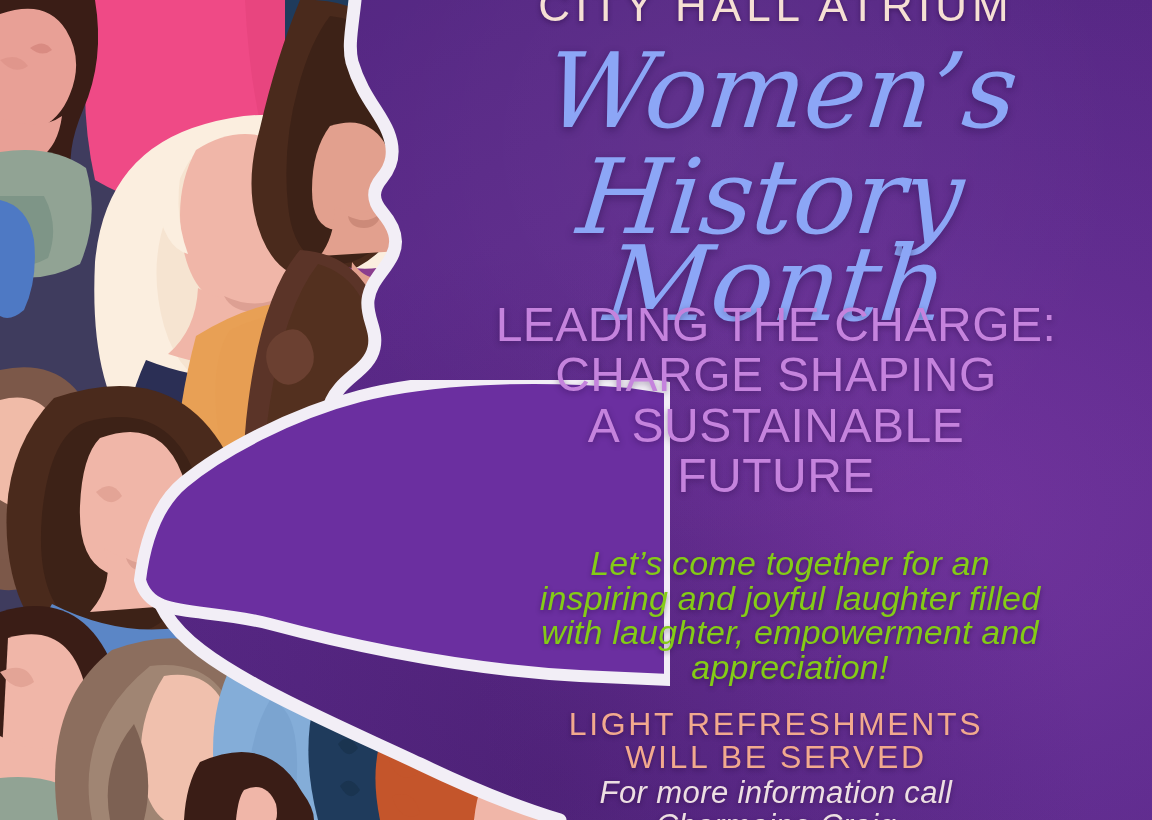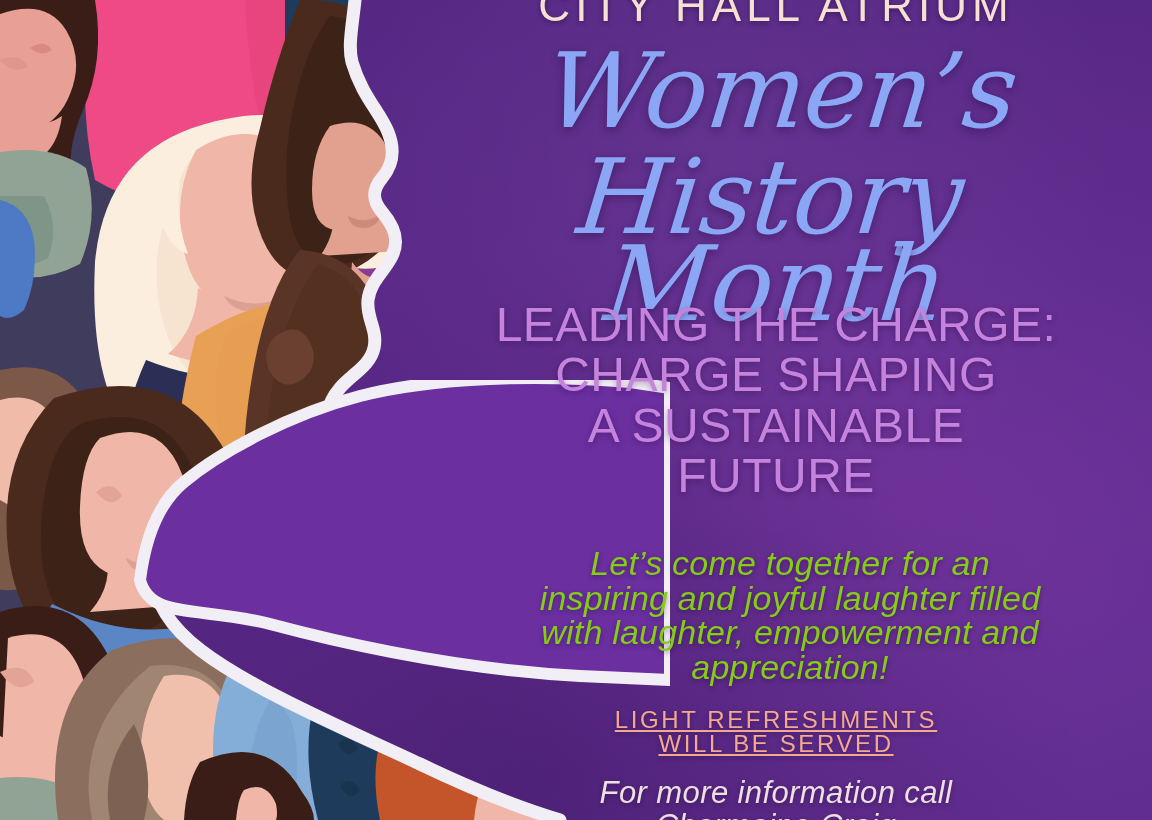--- a/index.html
+++ b/index.html
@@ -116,27 +116,26 @@
     color: #84cc16;
     letter-spacing: 0.2px;
     text-shadow: 0 2px 5px rgba(30,5,50,.40);
   }
   .blurb .bl { display:block; }
 
   .refresh {
     position: absolute;
     top: 708px;
     left: 0; right: 0;
-    font-size: 24px;
+    font-size: 32px;
     font-weight: 400;
     letter-spacing: 2.6px;
     line-height: 1.02;
     color: #f2a98e;
     text-shadow: 0 2px 5px rgba(30,5,50,.40);
-    text-decoration: underline;
   }
   .refresh .rl { display:block; }
 
   .moreinfo {
     position: absolute;
     top: 776px;
     left: 0; right: 0;
     font-size: 31px;
     font-style: italic;
     font-weight: 400;

